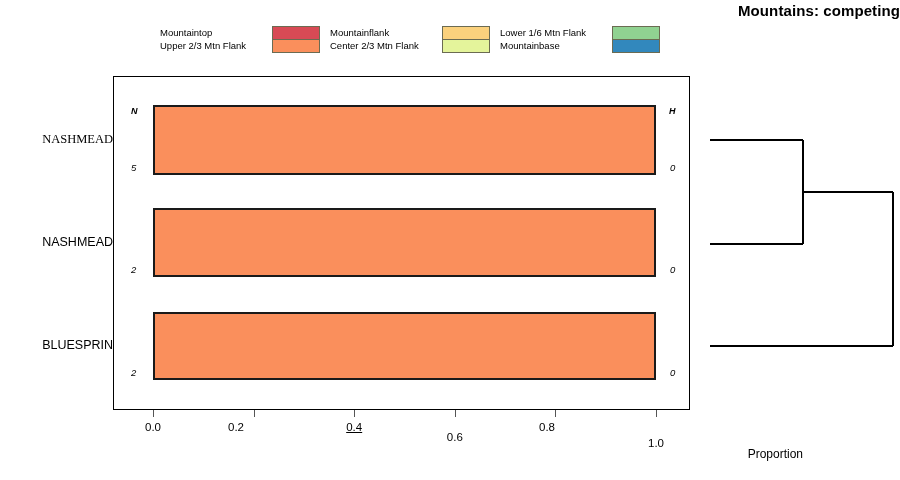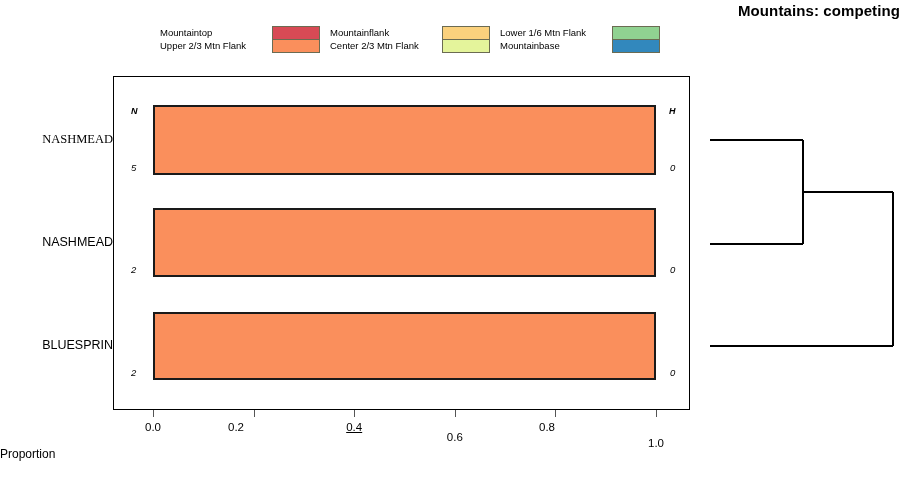--- a/index.html
+++ b/index.html
@@ -136,21 +136,21 @@
     color: #000000;
     text-align: center;
     width: 40px;
     margin-left: -20px;
   }
   .xaxis-title {
     position: absolute;
     left: 0;
     top: 447px;
     width: 803px;
-    text-align: left;
+    text-align: right;
     font-size: 12px;
     color: #000000;
   }
 
   
   .dendro {
     position: absolute;
     left: 690px;
     top: 76px;
     width: 210px;

